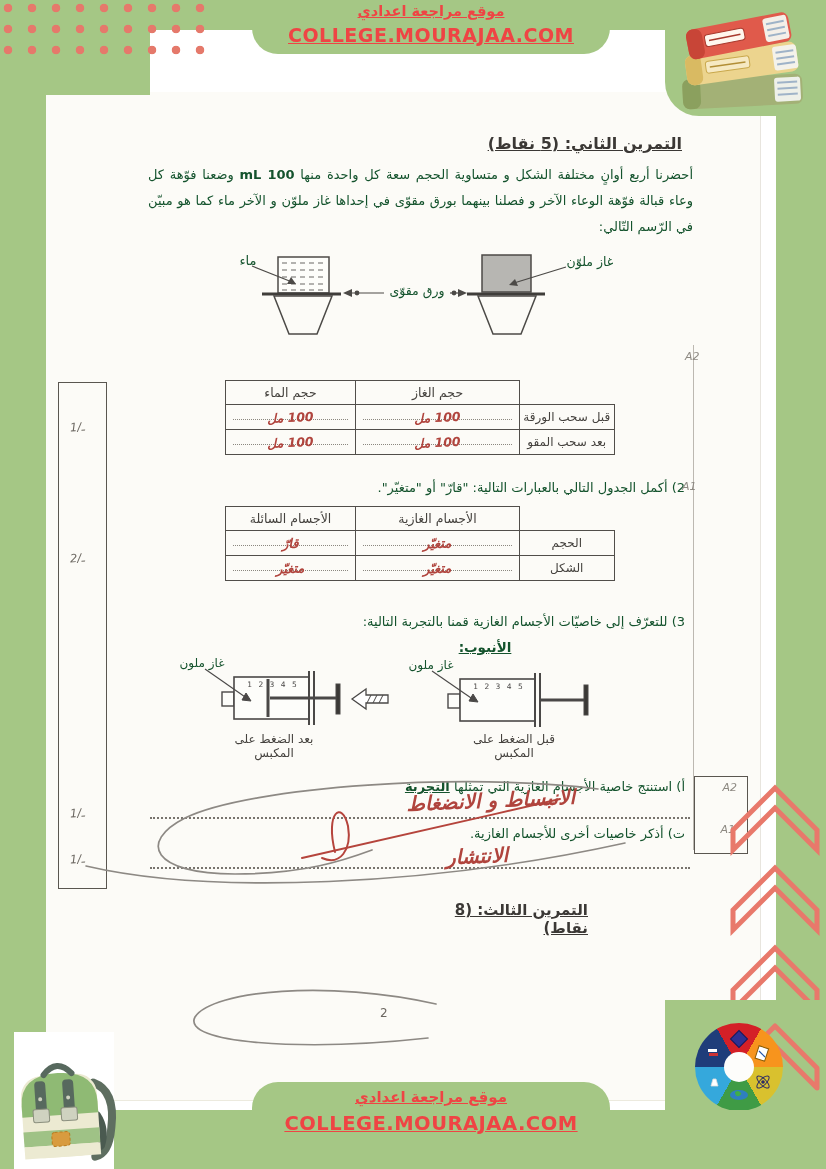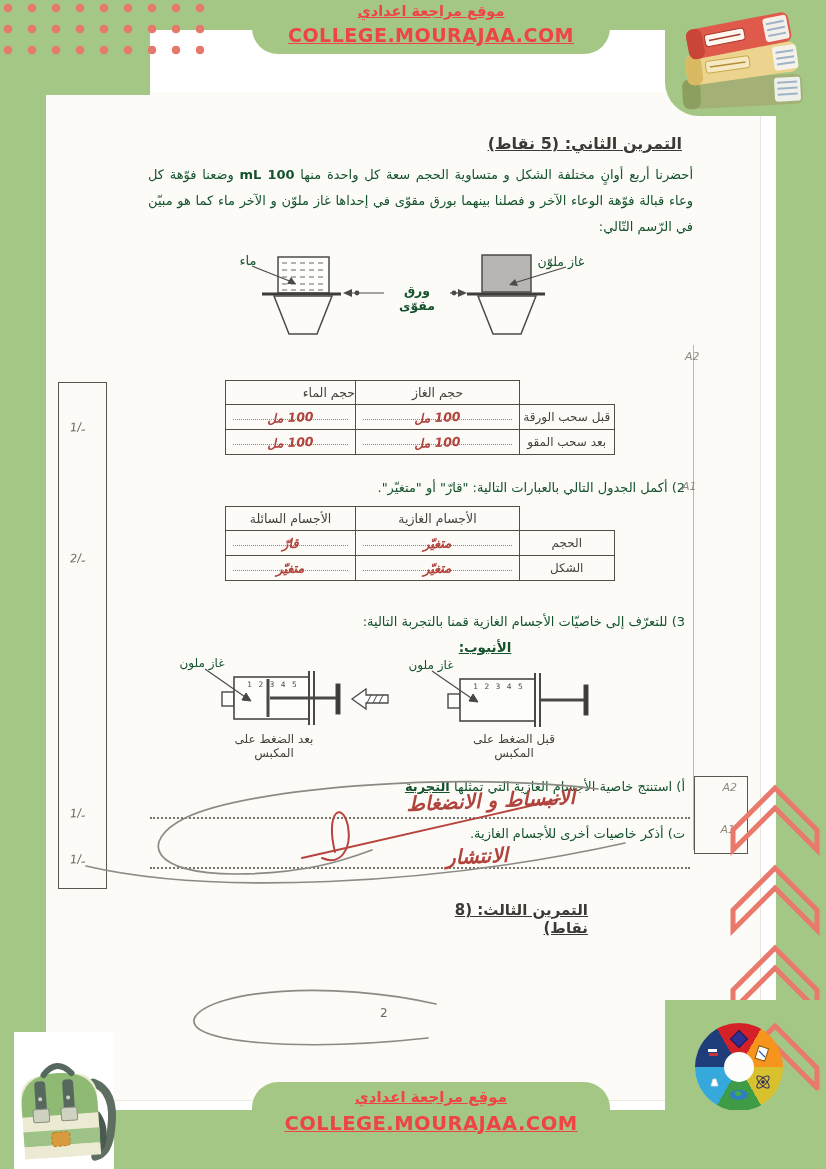--- a/index.html
+++ b/index.html
@@ -89,31 +89,31 @@
     <line x1="450" y1="293" x2="460" y2="293" stroke="#4c4a47" stroke-width="1.2"></line>
     <circle cx="454" cy="293" r="2.4" fill="#4c4a47"></circle>
     <polygon points="467,293 458,289 458,297" fill="#4c4a47"></polygon>
 
     <line x1="252" y1="266" x2="292" y2="282" stroke="#4c4a47" stroke-width="1.1"></line>
     <polygon points="296,284 287,284 291,277" fill="#4c4a47"></polygon>
     <line x1="566" y1="267" x2="514" y2="283" stroke="#4c4a47" stroke-width="1.1"></line>
     <polygon points="509,285 518,286 515,279" fill="#4c4a47"></polygon>
   </svg>
   <div class="abs print" style="left:231px;top:253px;width:34px;text-align:center;">ماء</div>
-  <div class="abs print" style="left:529px;top:254px;width:64px;text-align:center;font-size:12.5px;">غاز ملوّن</div>
-  <div class="abs print" style="left:386px;top:283px;width:62px;text-align:center;font-size:12.5px;font-weight:bold;">ورق مقوّى</div>
+  <div class="abs print" style="left:558px;top:254px;width:64px;text-align:center;font-size:12.5px;">غاز ملوّن</div>
+  <div class="abs print" style="left:386px;top:283px;width:62px;text-align:center;font-size:12.5px;">ورق مقوّى</div>
 
   
 
   <table class="scan" style="left:225px;top:380px;">
     <tbody>
         <tr style="height:24px;">
       <td class="blank" style="width:94px;"></td>
       <td style="width:163px;">حجم الغاز</td>
-      <td style="width:129px;text-align:right;">حجم الماء</td>
+      <td style="width:129px;">حجم الماء</td>
     </tr>
     <tr style="height:25px;">
       <td style="font-size:12px;">قبل سحب الورقة</td>
       <td>
             <div class="cell-ans"><div class="lead"></div><span class="hw" style="font-size:12.5px;">100 مل</span></div>
           </td>
       <td>
             <div class="cell-ans"><div class="lead"></div><span class="hw" style="font-size:12.5px;">100 مل</span></div>
           </td>
     </tr>

